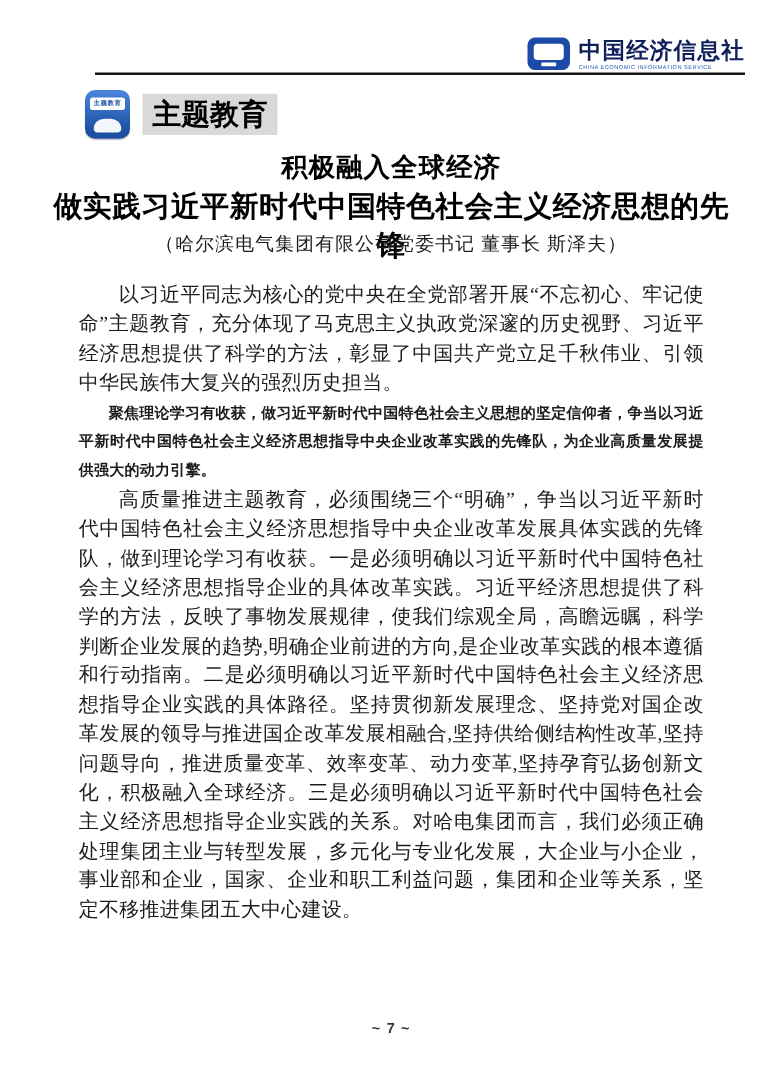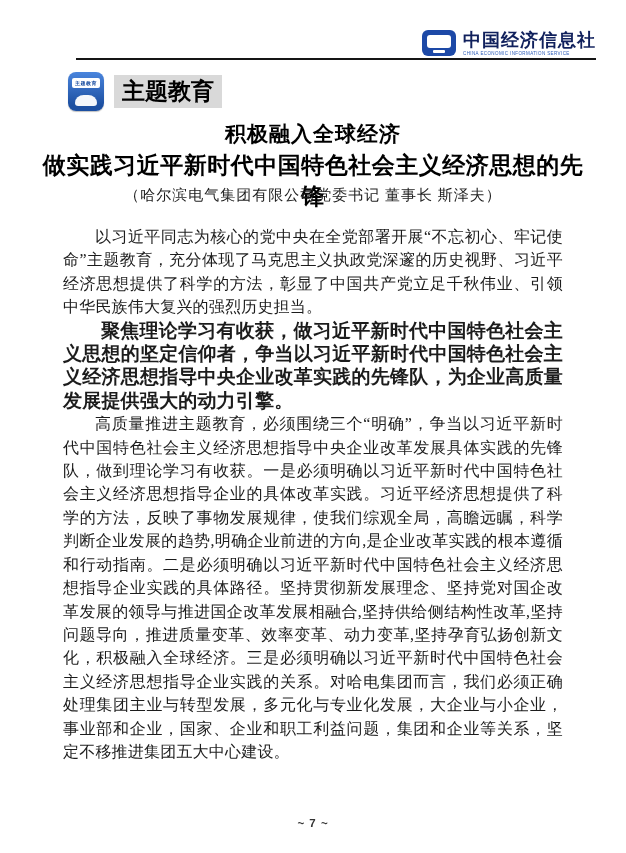--- a/index.html
+++ b/index.html
@@ -106,21 +106,21 @@
   .article-body {
     position: absolute; top: 225px; left: 63px; width: 500px;
     font-size: 16px; line-height: 23.4px;
     text-align: justify; text-justify: inter-ideograph;
     letter-spacing: 0.2px;
   }
   .article-body p { text-indent: 2em; }
   .article-body p.bold {
     font-weight: bold;
     font-family: "Liberation Sans", "DejaVu Sans", sans-serif;
-    font-size: 19px;
+    font-size: 12px;
   }
 
   
   .page-footer {
     position: absolute; bottom: 24px; left: 0; right: 0;
     text-align: center;
     font-family: "Liberation Sans", "DejaVu Sans", sans-serif;
     font-size: 11.5px; font-weight: bold; color: #333; letter-spacing: 1px;
   }
 </style>

